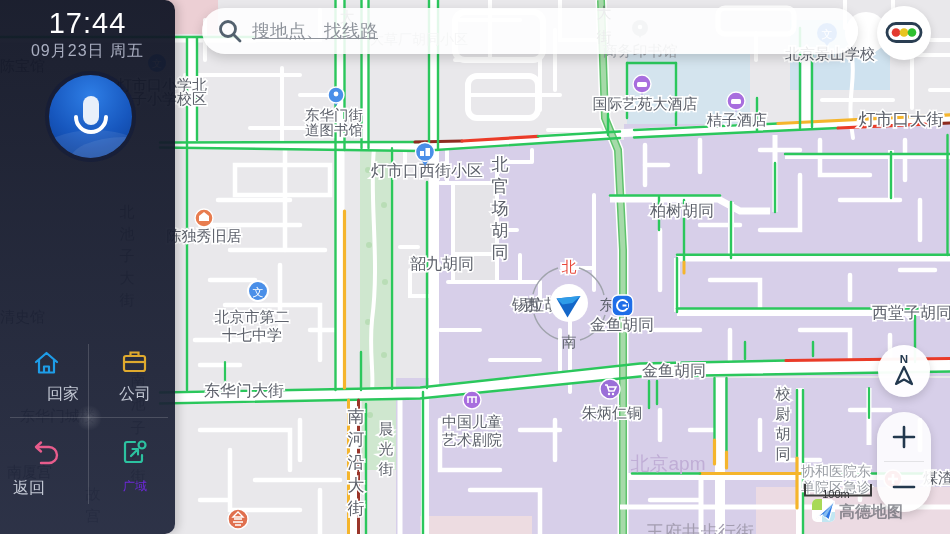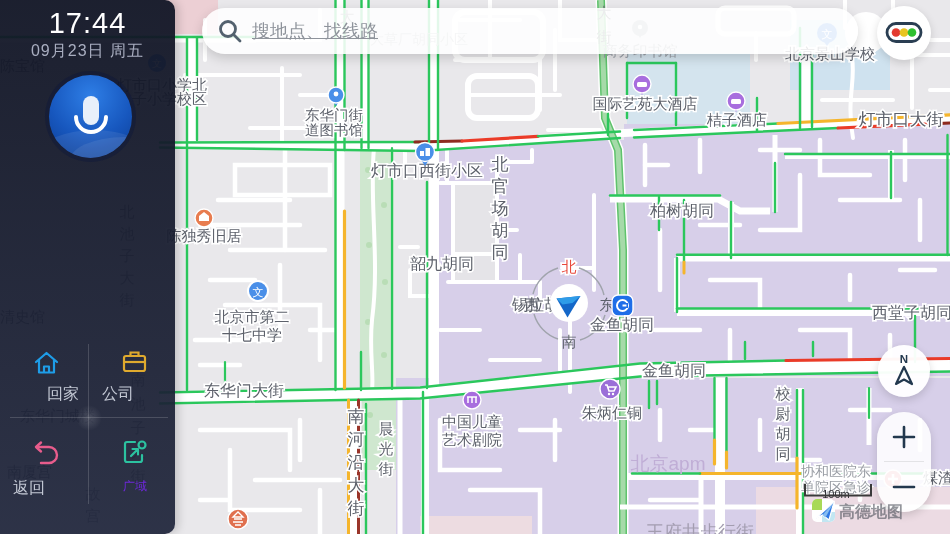--- a/index.html
+++ b/index.html
@@ -609,21 +609,21 @@
 </svg>
 
 <div class="ui" style="left:13px;top:384px;width:66px;text-align:right;font-size:16px;color:#c3c8d4;">回家</div>
 
 <svg class="ui" style="left:122px;top:349px;" width="25" height="25" viewBox="0 0 25 25">
   <rect x="2" y="7" width="21" height="15" rx="2" fill="none" stroke="#dfaa2e" stroke-width="2.2"></rect>
   <path d="M8.5,7 V3.5 h8 V7" fill="none" stroke="#dfaa2e" stroke-width="2.2"></path>
   <path d="M2,13 h21" stroke="#dfaa2e" stroke-width="2.2"></path>
 </svg>
 
-<div class="ui" style="left:102px;top:384px;width:66px;font-size:16px;color:#c3c8d4;">公司</div>
+<div class="ui" style="left:102px;top:384px;width:66px;text-align:center;font-size:16px;color:#c3c8d4;">公司</div>
 
 <svg class="ui" style="left:31px;top:440px;" width="28" height="28" viewBox="0 0 28 28">
   <path d="M6,7 H18 a8,8 0 0 1 0,16 H10" fill="none" stroke="#e85c8c" stroke-width="2.4" stroke-linecap="round"></path>
   <path d="M10,2.5 L5,7 L10,11.5" fill="none" stroke="#e85c8c" stroke-width="2.4" stroke-linecap="round" stroke-linejoin="round"></path>
 </svg>
 
 <div class="ui" style="left:13px;top:478px;width:66px;text-align:left;font-size:16px;color:#c3c8d4;">返回</div>
 
 <svg class="ui" style="left:122px;top:439px;" width="26" height="26" viewBox="0 0 26 26">
   <path d="M3,8 V21 a2,2 0 0 0 2,2 H18 a2,2 0 0 0 2,-2 V16" fill="none" stroke="#2cc2a0" stroke-width="2.2" stroke-linecap="round"></path>

